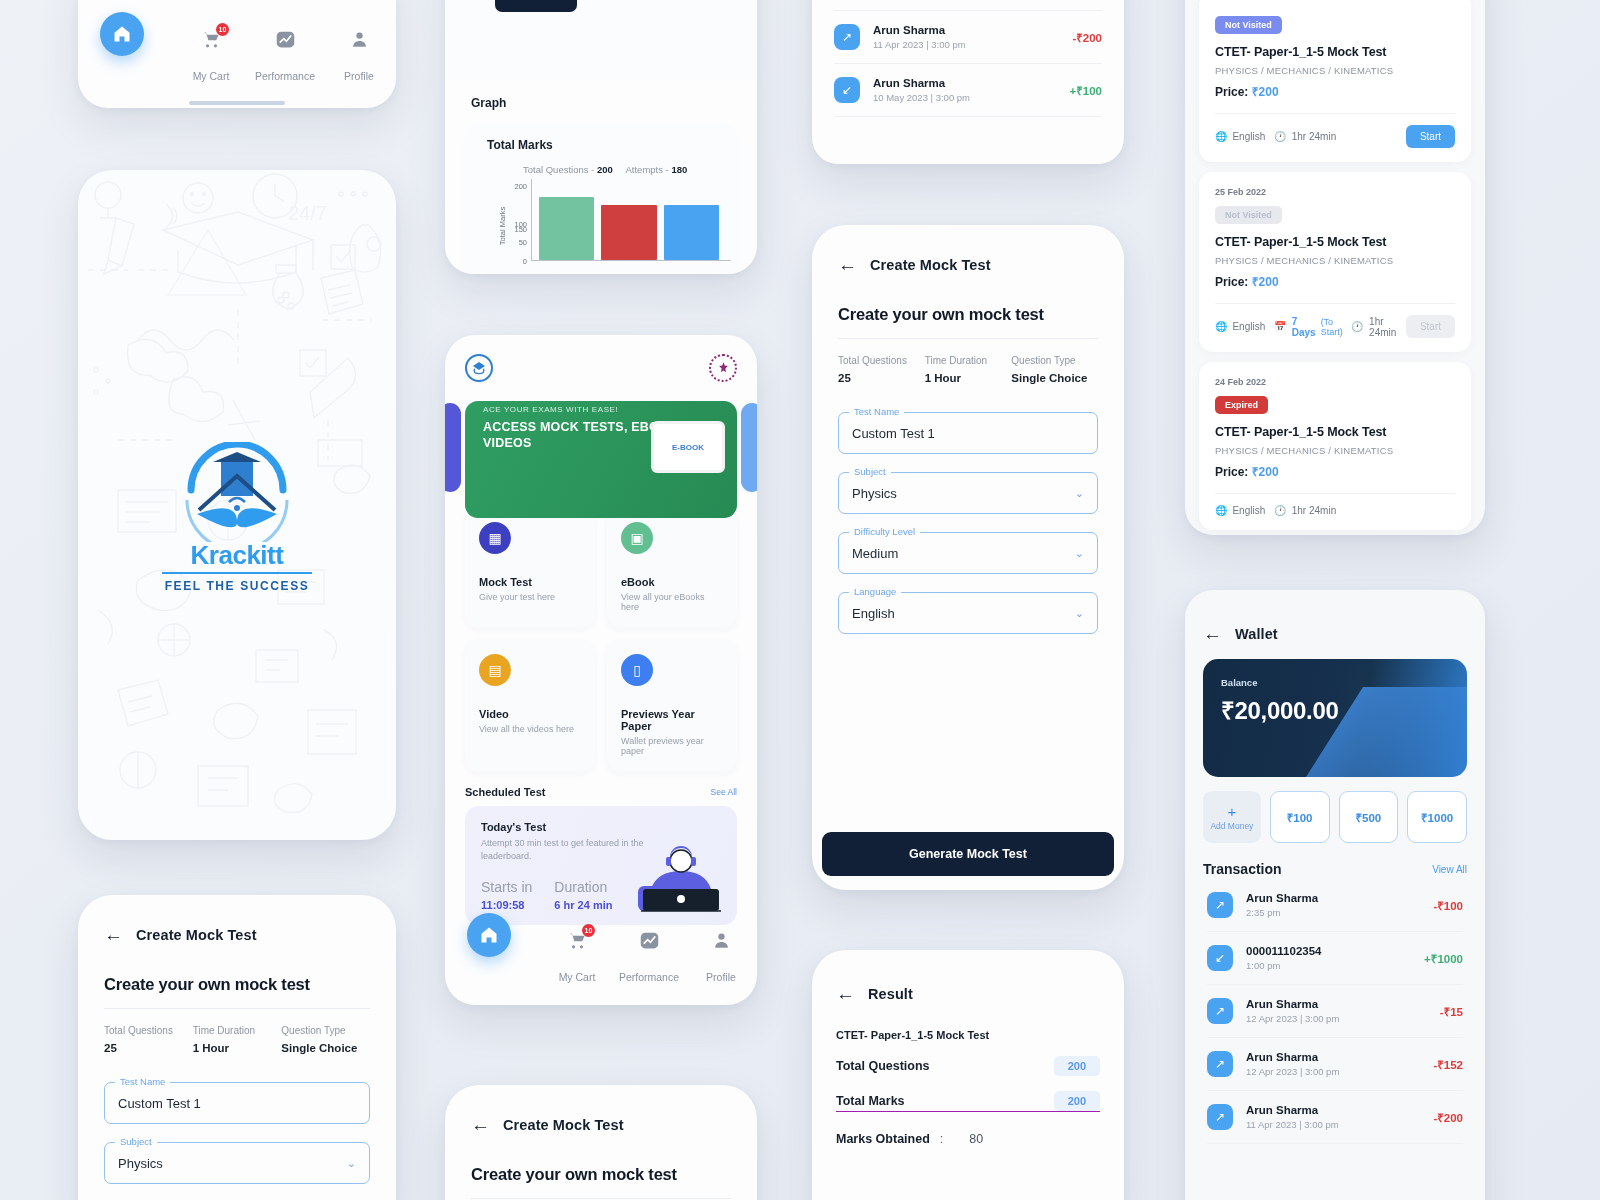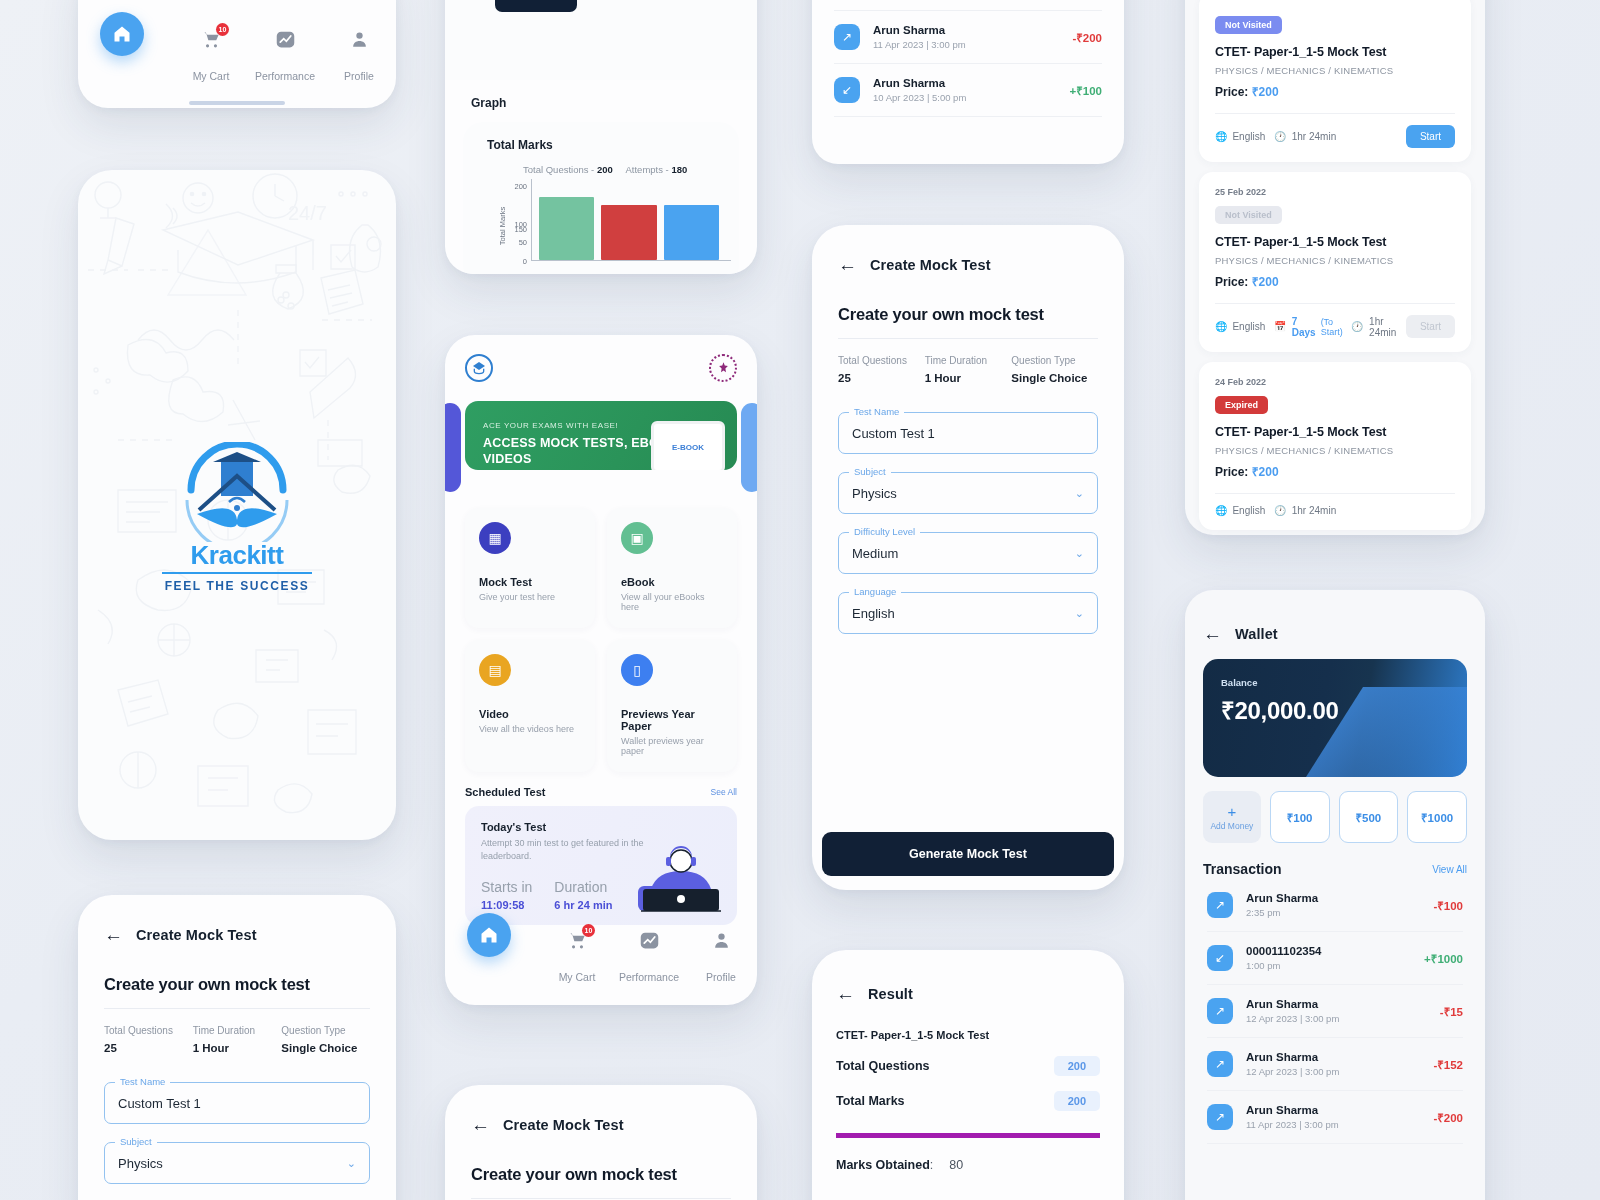--- a/index.html
+++ b/index.html
@@ -83,22 +83,22 @@
   .bars { position:absolute; left:34px; right:6px; bottom:13px; top:0; display:flex; align-items:flex-end; gap:7px;}
   .bar { flex:1; border-radius:1px; }
 
   
   #home { left:445px; top:335px; width:312px; height:670px; border-radius:30px; }
   .home-top { height:66px; display:flex; align-items:center; justify-content:space-between; padding:0 20px; }
   .logo-sm{width:28px;height:28px;border-radius:50%;border:2px solid #2f7fd0;display:flex;align-items:center;justify-content:center;color:#2f7fd0;font-size:13px;}
   .crest{width:28px;height:28px;border-radius:50%;border:2px dotted #8e2a7a;display:flex;align-items:center;justify-content:center;color:#8e2a7a;font-size:12px;}
   .banner-wrap{position:relative;height:93px;margin:0 0 0 0;}
   .side-peek{position:absolute;top:2px;width:22px;height:89px;border-radius:12px;}
-  .banner{position:absolute;left:20px;right:20px;top:0;height:69px;border-radius:13px;
-          background:linear-gradient(120deg,#2f9e62 0%,#2a9359 60%,#268a53 100%); overflow:hidden;padding:20px 0 0 18px;}
+  .banner{position:absolute;left:20px;right:20px;top:0;height:117px;border-radius:13px;
+          background:linear-gradient(120deg,#2f9e62 0%,#2a9359 60%,#268a53 100%); overflow:hidden;padding:4px 0 0 18px;}
   .banner .t1{font-size:8px;color:#d8f0e2;letter-spacing:.6px;}
   .banner .t2{font-size:12.5px;font-weight:800;color:#fff;line-height:1.28;margin-top:5px;letter-spacing:.2px;}
   .tablet{position:absolute;right:12px;top:20px;width:74px;height:52px;background:#fff;border-radius:6px;border:3px solid #f0f2f3;display:flex;align-items:center;justify-content:center;}
   .tablet span{font-size:8px;font-weight:800;color:#3c7fd6;}
   .tiles{display:flex;flex-wrap:wrap;gap:12px;padding:14px 20px 0;}
   .tile{width:calc(50% - 6px);background:#fafbfc;border-radius:14px;padding:14px 14px 16px;box-shadow:0 2px 7px rgba(40,60,100,.04);}
   .tile .ic{width:32px;height:32px;border-radius:50%;display:flex;align-items:center;justify-content:center;color:#fff;font-size:14px;}
   .tile .tt{font-size:11px;font-weight:700;color:#16202d;margin-top:22px;}
   .tile .ts{font-size:9px;color:#98a0ac;margin-top:4px;}
   .sched-row{display:flex;align-items:center;justify-content:space-between;padding:14px 20px 0;}
@@ -131,21 +131,21 @@
   #cmt-main { left:812px; top:225px; width:312px; height:665px; }
   .gen-btn{position:absolute;left:10px;right:10px;bottom:14px;background:#112036;color:#fff;
            font-size:12.5px;font-weight:600;height:44px;border-radius:9px;display:flex;align-items:center;justify-content:center;}
 
   
   #res { left:812px; top:950px; width:312px; height:290px; }
   .res-title{font-size:11px;font-weight:700;color:#16202d;margin-top:26px;}
   .res-line{display:flex;align-items:center;justify-content:space-between;margin-top:15px;}
   .res-k{font-size:12.5px;font-weight:700;color:#16202d;}
   .res-pill{background:#e9f1fd;color:#5b97e8;font-size:11px;font-weight:600;border-radius:5px;padding:4px 14px;}
-  .res-foot{margin-top:22px;padding-top:20px;border-top:5px solid #a21caf;display:flex;align-items:center;}
+  .res-foot{padding-top:20px;border-top:1px solid #a21caf;display:flex;align-items:center;gap:10px;}
   .res-foot .k{font-size:12.5px;font-weight:700;color:#16202d;}
   .res-foot .c{font-size:12.5px;color:#5a636f;}
   .res-foot .v{font-size:12.5px;color:#4a535f;margin-left:16px;}
 
   
   #tests { left:1185px; top:-70px; width:300px; height:605px; border-radius:28px; background:#f7f8fa;}
   .t-card{background:#fff;border-radius:14px;margin:0 14px 10px;padding:15px 16px 0;box-shadow:0 2px 8px rgba(40,60,100,.045);}
   .t-date{font-size:9px;font-weight:700;color:#747c89;}
   .badge{display:inline-block;font-size:9px;font-weight:600;border-radius:5px;padding:4px 10px;margin-top:9px;}
   .b-notvisited{background:#7b8cf0;color:#fff;}
@@ -519,21 +519,21 @@
           <div class="tx-n">Arun Sharma</div>
           <div class="tx-t">11 Apr 2023 | 3:00 pm</div>
         </div>
         <div class="tx-a neg">-₹200</div>
       </div>
       <div class="tx-sep"></div>
       <div class="tx-row">
         <div class="tx-ic">↙</div>
         <div class="tx-mid">
           <div class="tx-n">Arun Sharma</div>
-          <div class="tx-t">10 Apr 2023 | 5:00 pm</div>
+          <div class="tx-t">10 May 2023 | 3:00 pm</div>
         </div>
         <div class="tx-a pos">+₹100</div>
       </div>
       <div class="tx-sep"></div>
     </div>
   </div>
 
   <div class="card" id="cmt-main">
     <div class="cmt-pad">
       <div class="back-row">

